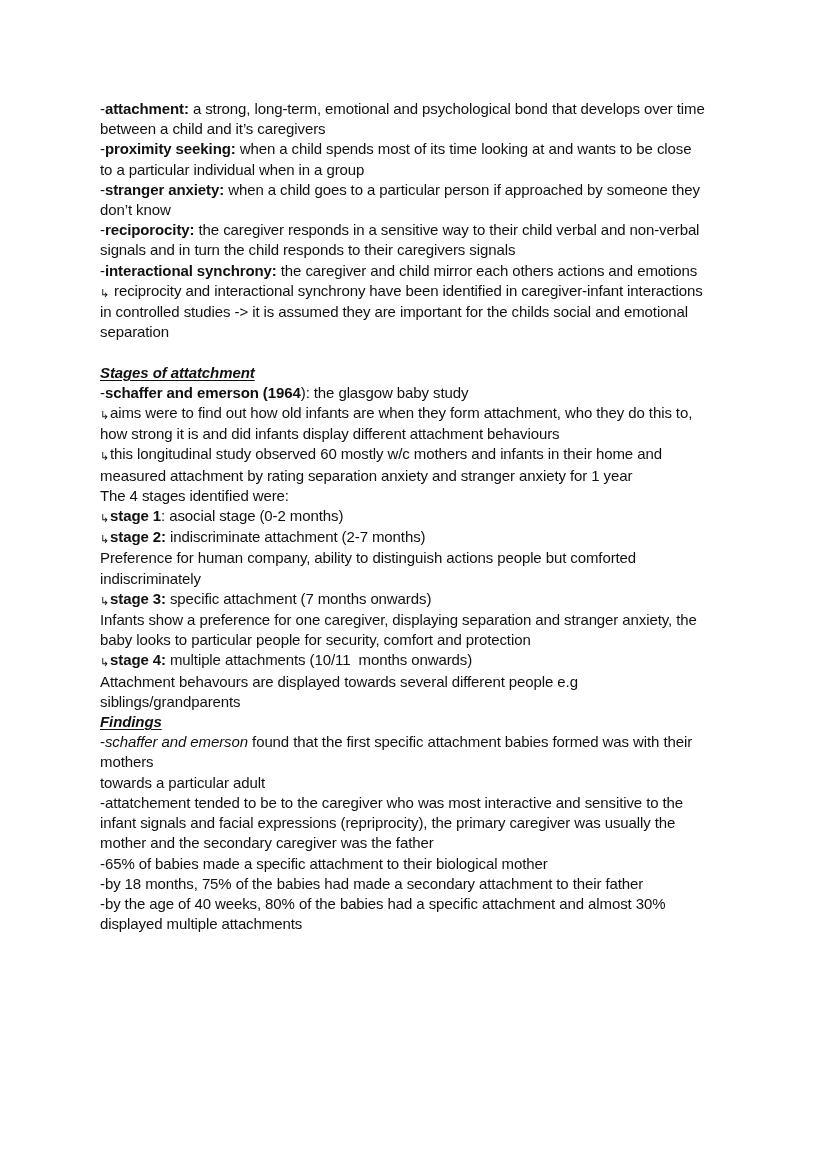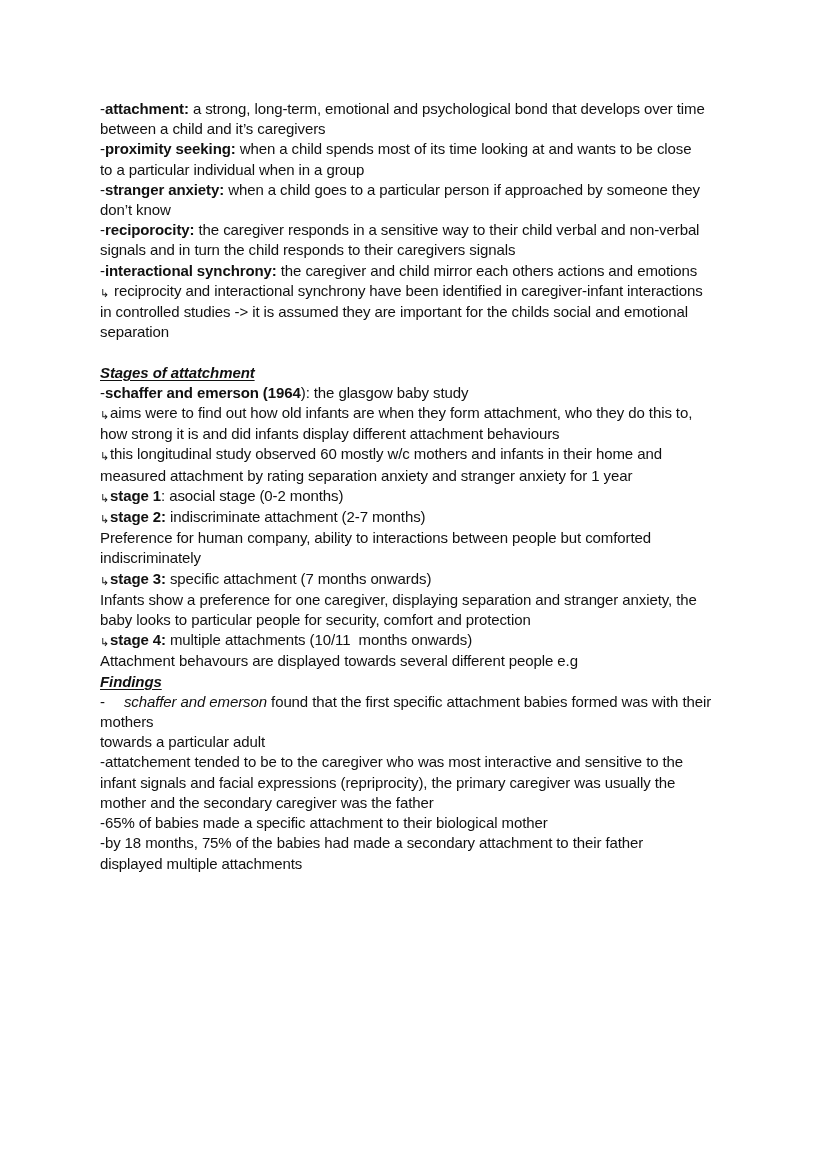--- a/index.html
+++ b/index.html
@@ -28,21 +28,21 @@
     .blank { display: block; height: 20.2px; }
     b { font-weight: bold; }
     .heading {
       font-weight: bold;
       text-decoration: underline;
       text-underline-offset: 2px;
       text-decoration-thickness: 1px;
       font-style: italic;
     }
     .arrow { font-size: 11px; display: inline-block; width: 10px; position: relative; top: 1px; }
-    i { font-style: italic; margin-left: 19px; }
+    i { font-style: italic; }
   </style>
 </head>
 <body>
 
 <div class="page">
 
   <div>
     <span class="line"><span>-</span><b>attachment:</b> <span>a strong, long-term, emotional and psychological bond that develops over time</span></span>
     <span class="line">between a child and it’s caregivers</span>
   </div>
@@ -73,51 +73,54 @@
   <div>
     <span class="line heading">Stages of attatchment</span>
     <span class="line"><span>-</span><b>schaffer and emerson (1964</b><span>): the glasgow baby study</span></span>
 
     <span class="line"><span class="arrow">↳</span><span>aims were to find out how old infants are when they form attachment, who they do this to,</span></span>
     <span class="line">how strong it is and did infants display different attachment behaviours</span>
 
     <span class="line"><span class="arrow">↳</span><span>this longitudinal study observed 60 mostly w/c mothers and infants in their home and</span></span>
     <span class="line">measured attachment by rating separation anxiety and stranger anxiety for 1 year</span>
 
+    <span class="line">The 4 stages identified were:</span>
 
     <div>
       <span class="line"><span class="arrow">↳</span><b>stage 1</b><span>: asocial stage (0-2 months)</span></span>
     </div>
     <div>
       <span class="line"><span class="arrow">↳</span><b>stage 2:</b><span> indiscriminate attachment (2-7 months)</span></span>
-      <span class="line">Preference for human company, ability to interactions between people but comforted</span>
+      <span class="line">Preference for human company, ability to distinguish actions people but comforted</span>
       <span class="line">indiscriminately</span>
     </div>
     <div>
       <span class="line"><span class="arrow">↳</span><b>stage 3:</b><span> specific attachment (7 months onwards)</span></span>
       <span class="line">Infants show a preference for one caregiver, displaying separation and stranger anxiety, the</span>
       <span class="line">baby looks to particular people for security, comfort and protection</span>
     </div>
     <div>
       <span class="line"><span class="arrow">↳</span><b>stage 4:</b><span style="white-space:pre"> multiple attachments (10/11  months onwards)</span></span>
       <span class="line">Attachment behavours are displayed towards several different people e.g</span>
+      <span class="line">siblings/grandparents</span>
     </div>
   </div>
 
   <div>
     <span class="line heading">Findings</span>
     <span class="line"><span>-</span><i>schaffer and emerson</i><span> found that the first specific attachment babies formed was with their</span></span>
     <span class="line">mothers</span>
 
     <span class="line">towards a particular adult</span>
 
     <span class="line">-attatchement tended to be to the caregiver who was most interactive and sensitive to the</span>
     <span class="line">infant signals and facial expressions (repriprocity), the primary caregiver was usually the</span>
     <span class="line">mother and the secondary caregiver was the father</span>
 
     <span class="line">-65% of babies made a specific attachment to their biological mother</span>
 
     <span class="line">-by 18 months, 75% of the babies had made a secondary attachment to their father</span>
 
+    <span class="line">-by the age of 40 weeks, 80% of the babies had a specific attachment and almost 30%</span>
     <span class="line">displayed multiple attachments</span>
   </div>
 
 </div>
 
 </body></html>

